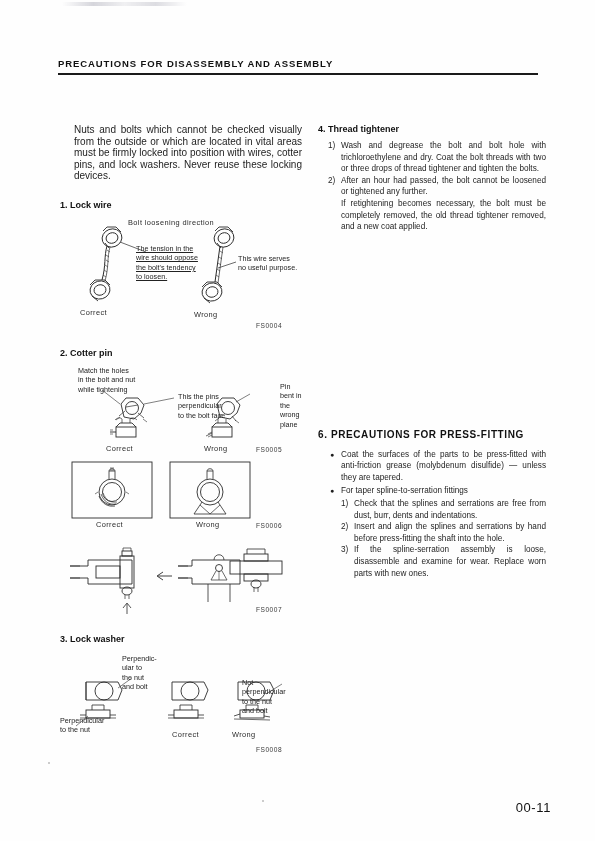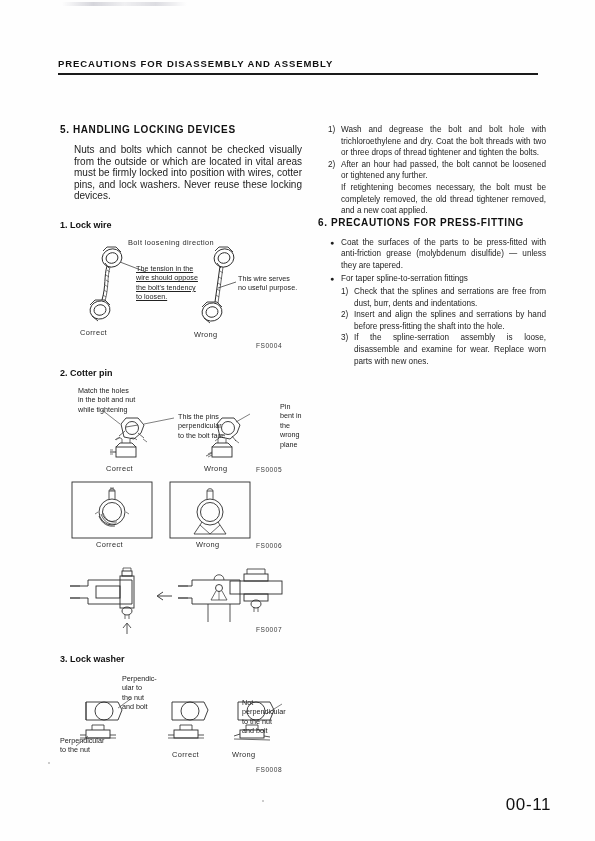--- a/index.html
+++ b/index.html
@@ -143,21 +143,21 @@
     font-size: 7.2px;
     line-height: 9.4px;
     color: #222;
     white-space: pre-line;
   }
   svg { display: block; }
   .page-num {
     position: absolute;
     right: 44px;
     bottom: 26px;
-    font-size: 17px;
+    font-size: 13px;
     letter-spacing: 0.6px;
     color: #111;
   }
   .speck {
     position: absolute;
     width: 2px;
     height: 2px;
     background: #bbb;
     border-radius: 50%;
   }
@@ -169,21 +169,20 @@
 
   <div class="scan-smudge"></div>
 
   <div class="header">
     <div class="header-title">PRECAUTIONS FOR DISASSEMBLY AND ASSEMBLY</div>
     <div class="header-rule"></div>
   </div>
 
   <div class="col-left">
 
-    <h2 class="sec-title">5. HANDLING LOCKING DEVICES</h2>
     <p class="body-text indent">Nuts and bolts which cannot be checked visually from the outside or which are located in vital areas must be firmly locked into position with wires, cotter pins, and lock washers. Never reuse these locking devices.</p>
 
     <h3 class="sub-title" style="margin-top:18px;">1. Lock wire</h3>
 
     <div class="fig" style="height:118px;">
       <div class="fig-label" style="left:68px; top:2px;">Bolt loosening direction</div>
 
       <svg width="242" height="112" viewBox="0 0 242 112">
         <g fill="none" stroke="#2b2b2b" stroke-width="0.9">
 
@@ -440,37 +439,38 @@
 
       <div class="fig-label" style="left:112px; top:80px;">Correct</div>
       <div class="fig-label" style="left:172px; top:80px;">Wrong</div>
       <div class="fig-code" style="left:196px; top:96px;">FS0008</div>
     </div>
 
   </div>
 
   <div class="col-right">
 
+    <h3 class="sub-title">4. Thread tightener</h3>
 
     <div class="num-item" style="padding-left:10px;">
       <div class="marker">1)</div>
       <div class="txt">Wash and degrease the bolt and bolt hole with trichloroethylene and dry. Coat the bolt threads with two or three drops of thread tightener and tighten the bolts.</div>
     </div>
 
     <div class="num-item" style="padding-left:10px;">
       <div class="marker">2)</div>
       <div class="txt">After an hour had passed, the bolt cannot be loosened or tightened any further.</div>
     </div>
 
     <div class="num-item" style="padding-left:10px;">
       <div class="marker"></div>
       <div class="txt">If retightening becomes necessary, the bolt must be completely removed, the old thread tightener removed, and a new coat applied.</div>
     </div>
 
-    <h2 class="sec-title" style="">6. PRECAUTIONS FOR PRESS-FITTING</h2>
+    <h2 class="sec-title" style="margin-top:196px;">6. PRECAUTIONS FOR PRESS-FITTING</h2>
 
     <div style="padding-left:12px;">
       <div class="bullet-item">
         <div class="dot">●</div>
         <div class="txt">Coat the surfaces of the parts to be press-fitted with anti-friction grease (molybdenum disulfide) — unless they are tapered.</div>
       </div>
       <div class="bullet-item">
         <div class="dot">●</div>
         <div class="txt">For taper spline-to-serration fittings</div>
       </div>

